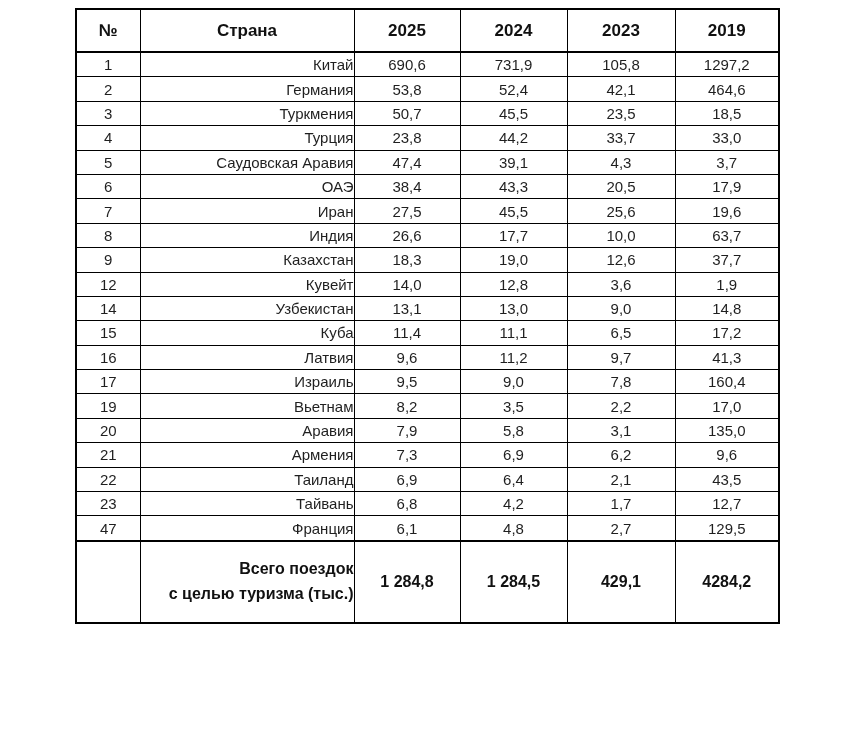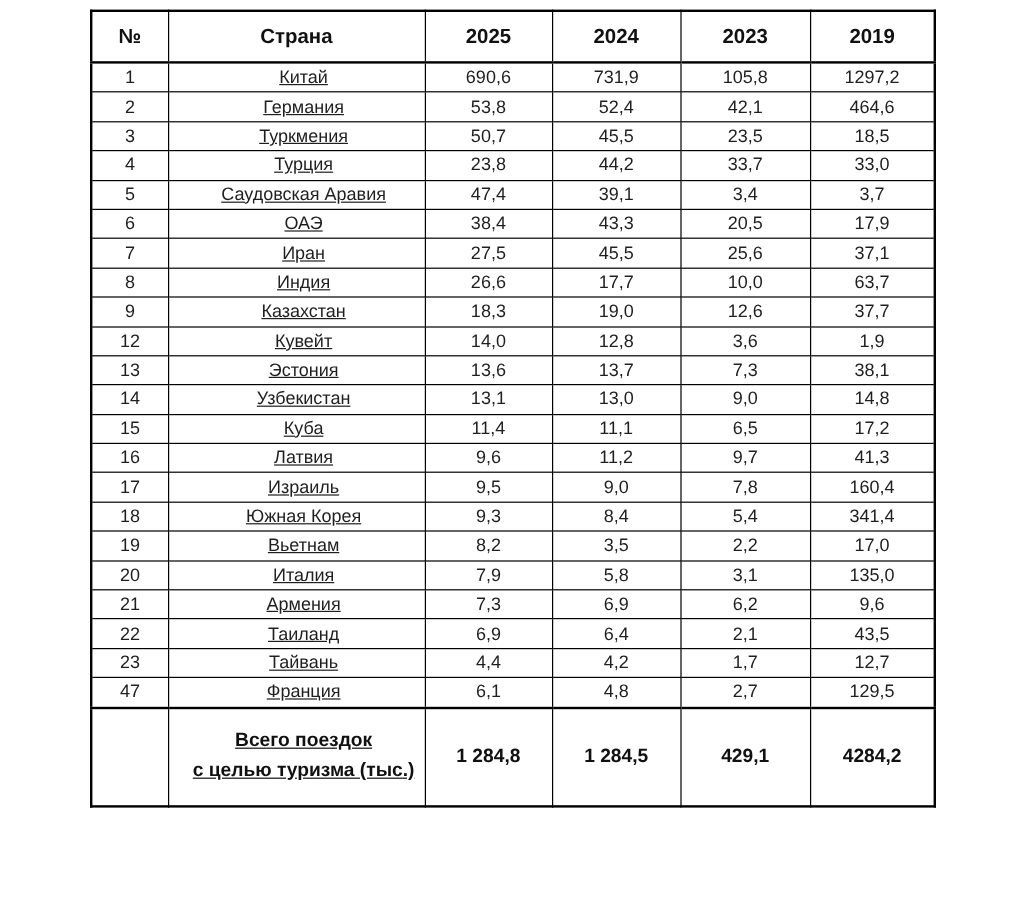--- a/index.html
+++ b/index.html
@@ -37,23 +37,22 @@
   }
   .data-table tbody td {
     height: 23.4px;
     font-size: 15px;
     vertical-align: middle;
   }
   .data-table td.num {
     text-align: center;
   }
   .data-table td.country {
-    text-align: center;
+    text-align: right;
     padding-left: 12px;
-    text-decoration: underline;
   }
   .data-table tr.total-row td {
     height: 80px;
     font-weight: bold;
     font-size: 16px;
     vertical-align: middle;
     color: #111111;
     border-top: 2px solid #000000;
   }
   .data-table tr.total-row .total-label div {
@@ -114,38 +113,38 @@
         <td class="num">23,8</td>
         <td class="num">44,2</td>
         <td class="num">33,7</td>
         <td class="num">33,0</td>
       </tr>
       <tr>
         <td class="num">5</td>
         <td class="country">Саудовская Аравия</td>
         <td class="num">47,4</td>
         <td class="num">39,1</td>
-        <td class="num">3,4</td>
+        <td class="num">4,3</td>
         <td class="num">3,7</td>
       </tr>
       <tr>
         <td class="num">6</td>
         <td class="country">ОАЭ</td>
         <td class="num">38,4</td>
         <td class="num">43,3</td>
         <td class="num">20,5</td>
         <td class="num">17,9</td>
       </tr>
       <tr>
         <td class="num">7</td>
         <td class="country">Иран</td>
         <td class="num">27,5</td>
         <td class="num">45,5</td>
         <td class="num">25,6</td>
-        <td class="num">37,1</td>
+        <td class="num">19,6</td>
       </tr>
       <tr>
         <td class="num">8</td>
         <td class="country">Индия</td>
         <td class="num">26,6</td>
         <td class="num">17,7</td>
         <td class="num">10,0</td>
         <td class="num">63,7</td>
       </tr>
       <tr>
@@ -158,28 +157,20 @@
       </tr>
       <tr>
         <td class="num">12</td>
         <td class="country">Кувейт</td>
         <td class="num">14,0</td>
         <td class="num">12,8</td>
         <td class="num">3,6</td>
         <td class="num">1,9</td>
       </tr>
       <tr>
-        <td class="num">13</td>
-        <td class="country">Эстония</td>
-        <td class="num">13,6</td>
-        <td class="num">13,7</td>
-        <td class="num">7,3</td>
-        <td class="num">38,1</td>
-      </tr>
-      <tr>
         <td class="num">14</td>
         <td class="country">Узбекистан</td>
         <td class="num">13,1</td>
         <td class="num">13,0</td>
         <td class="num">9,0</td>
         <td class="num">14,8</td>
       </tr>
       <tr>
         <td class="num">15</td>
         <td class="country">Куба</td>
@@ -198,38 +189,30 @@
       </tr>
       <tr>
         <td class="num">17</td>
         <td class="country">Израиль</td>
         <td class="num">9,5</td>
         <td class="num">9,0</td>
         <td class="num">7,8</td>
         <td class="num">160,4</td>
       </tr>
       <tr>
-        <td class="num">18</td>
-        <td class="country">Южная Корея</td>
-        <td class="num">9,3</td>
-        <td class="num">8,4</td>
-        <td class="num">5,4</td>
-        <td class="num">341,4</td>
-      </tr>
-      <tr>
         <td class="num">19</td>
         <td class="country">Вьетнам</td>
         <td class="num">8,2</td>
         <td class="num">3,5</td>
         <td class="num">2,2</td>
         <td class="num">17,0</td>
       </tr>
       <tr>
         <td class="num">20</td>
-        <td class="country">Италия</td>
+        <td class="country">Аравия</td>
         <td class="num">7,9</td>
         <td class="num">5,8</td>
         <td class="num">3,1</td>
         <td class="num">135,0</td>
       </tr>
       <tr>
         <td class="num">21</td>
         <td class="country">Армения</td>
         <td class="num">7,3</td>
         <td class="num">6,9</td>
@@ -240,21 +223,21 @@
         <td class="num">22</td>
         <td class="country">Таиланд</td>
         <td class="num">6,9</td>
         <td class="num">6,4</td>
         <td class="num">2,1</td>
         <td class="num">43,5</td>
       </tr>
       <tr>
         <td class="num">23</td>
         <td class="country">Тайвань</td>
-        <td class="num">4,4</td>
+        <td class="num">6,8</td>
         <td class="num">4,2</td>
         <td class="num">1,7</td>
         <td class="num">12,7</td>
       </tr>
       <tr>
         <td class="num">47</td>
         <td class="country">Франция</td>
         <td class="num">6,1</td>
         <td class="num">4,8</td>
         <td class="num">2,7</td>

